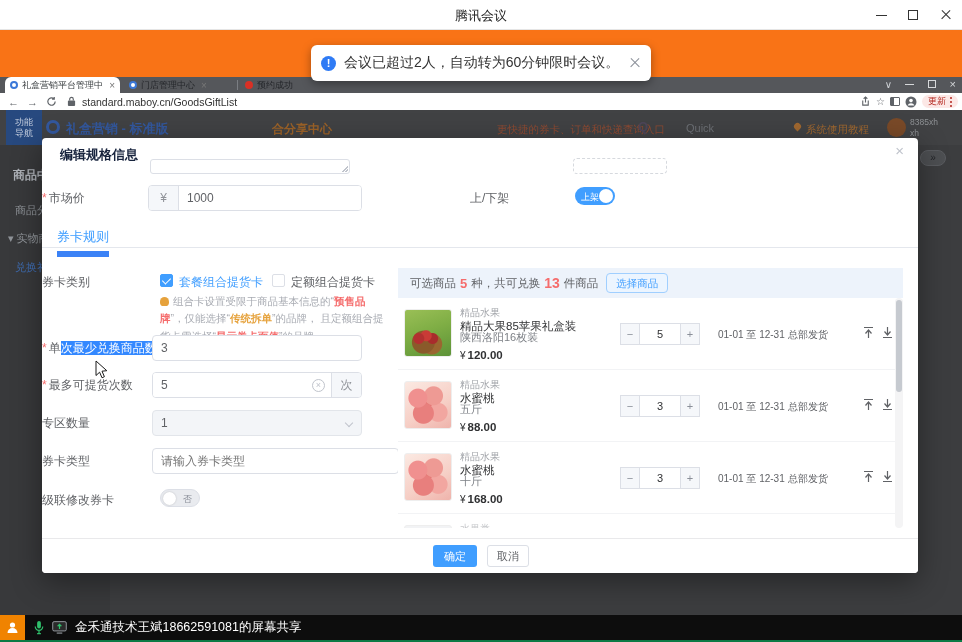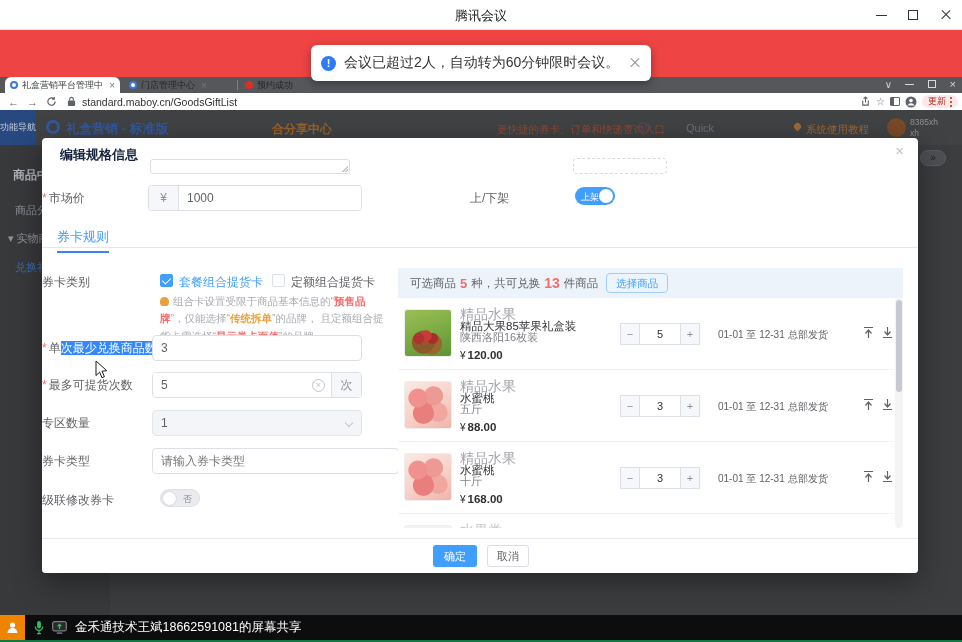--- a/index.html
+++ b/index.html
@@ -1,17 +1,17 @@
 <!DOCTYPE html>
 <html><head>
 <meta charset="utf-8">
 <style>
   * { margin:0; padding:0; box-sizing:border-box; }
   body { font-family:"Liberation Sans", sans-serif; background:#888; }
-  .screen { position:relative; width:962px; height:642px; background:#ef4444; overflow:hidden; }
+  .screen { position:relative; width:962px; height:642px; background:#f97316; overflow:hidden; }
   .abs { position:absolute; }
 
   
   .titlebar { position:absolute; left:0; top:0; width:962px; height:30px; background:#fff; border-bottom:1px solid #e5e5e5; }
   .titlebar .wtitle { position:absolute; left:0; right:0; top:7px; text-align:center; font-size:13px; color:#222; }
   .winbtn { position:absolute; top:0; width:32px; height:30px; cursor:pointer; }
   .winbtn .bar { position:absolute; left:10px; top:15px; width:11px; height:1px; background:#333; }
   .winbtn .sq { position:absolute; left:10px; top:10px; width:10px; height:10px; border:1px solid #333; }
   .xline { position:absolute; left:10px; top:14px; width:12px; height:1.4px; background:#333; }
   .r45 { transform:rotate(45deg); } .r-45 { transform:rotate(-45deg); }
@@ -42,22 +42,22 @@
   .gico { color:#5f6368; font-size:10px; cursor:pointer; }
   .sideico { width:10px; height:9px; border:1px solid #5f6368; border-radius:1px; position:relative; cursor:pointer; }
   .sideico i { position:absolute; left:0; top:0; bottom:0; width:3px; background:#5f6368; display:block; }
   .updatepill { background:#fce8e6; border-radius:8px; height:13px; display:flex; align-items:center; padding:0 6px; gap:4px; cursor:pointer; }
   .updatepill span { color:#b3261e; font-size:9px; }
   .dots3 { width:2px; height:2px; background:#b3261e; border-radius:50%; box-shadow:0 4px 0 #b3261e, 0 -4px 0 #b3261e; }
 
   
   .page { position:absolute; left:0; top:110px; width:962px; height:505px; background:#3c3d3f; }
   .pheader { position:absolute; left:0; top:0; width:962px; height:35px; background:#414244; }
-  .navtoggle { position:absolute; left:0; top:0; width:36px; height:35px; background:#27497f; color:#c6cfdf; font-size:9px;
-               display:flex; flex-direction:row; align-items:center; justify-content:center; line-height:1.2; cursor:pointer; }
+  .navtoggle { position:absolute; left:6px; top:0; width:36px; height:35px; background:#27497f; color:#c6cfdf; font-size:9px;
+               display:flex; flex-direction:column; align-items:center; justify-content:center; line-height:1.2; cursor:pointer; }
   .brandlogo { position:absolute; left:46px; top:10px; width:14px; height:14px; border:3px solid #33589e; border-radius:50%; }
   .brandtxt { position:absolute; left:66px; top:10px; font-size:13px; font-weight:bold; color:#33589e; }
   .sharecenter { position:absolute; left:272px; top:11px; font-size:12px; font-weight:bold; color:#9c6228; cursor:pointer; }
   .promotxt { position:absolute; left:497px; top:13px; font-size:10.5px; color:#8f4a32; }
   .quickq { position:absolute; left:638px; top:9px; font-size:13px; font-weight:bold; color:#4e4659; }
   .quicktxt { position:absolute; left:652px; top:12px; font-size:11px; color:#6d7075;margin-left:34px; }
   .tutorial { position:absolute; left:806px; top:13px; font-size:10.5px; color:#a06830; cursor:pointer; }
   .pin { position:absolute; left:794px; top:13px; width:7px; height:7px; background:#a06830; border-radius:50% 50% 50% 0; transform:rotate(-45deg); }
   .pavatar { position:absolute; left:887px; top:8px; width:19px; height:19px; border-radius:50%; background:#7a4a28; }
   .usertxt { position:absolute; left:910px; top:7px; font-size:8.5px; color:#8e9194; line-height:1.3; }
@@ -88,21 +88,21 @@
                   font-family:"Liberation Sans", sans-serif; }
   .clearic { align-self:center; width:13px; height:13px; border:1px solid #c0c4cc; border-radius:50%; color:#c0c4cc;
              font-size:9px; line-height:11px; text-align:center; margin-right:6px; cursor:pointer; flex:0 0 13px; }
   .toggle { position:absolute; width:40px; height:18px; border-radius:9px; cursor:pointer; }
   .toggle.on { background:#409eff; }
   .toggle.on .knob { position:absolute; right:2px; top:2px; width:14px; height:14px; border-radius:50%; background:#fff; }
   .toggle.on .ttxt { position:absolute; left:6px; top:4px; font-size:9px; color:#fff; }
   .toggle.off { background:#e9ebef; border:1px solid #dcdfe6; }
   .toggle.off .knob { position:absolute; left:2px; top:2px; width:13px; height:13px; border-radius:50%; background:#fff; box-shadow:0 0 2px rgba(0,0,0,.2); }
   .toggle.off .ttxt { position:absolute; right:7px; top:3px; font-size:9px; color:#8a8f99; }
-  .mtab { position:absolute; left:15px; top:90px; font-size:13px; color:#409eff; cursor:pointer; padding-bottom:5px; border-bottom:2px solid #3b82f6; }
+  .mtab { position:absolute; left:15px; top:90px; font-size:13px; color:#409eff; cursor:pointer; padding-bottom:5px; border-bottom:6px solid #3b82f6; }
   .mtabline { position:absolute; left:0; top:109px; width:876px; height:1px; background:#e4e7ed; }
   .cbox { position:absolute; width:13px; height:13px; border-radius:2px; cursor:pointer; }
   .cbox.checked { background:#409eff; border:1px solid #409eff; }
   .cbox.checked:after { content:''; position:absolute; left:3px; top:1px; width:4px; height:7px;
                         border-right:1.5px solid #fff; border-bottom:1.5px solid #fff; transform:rotate(45deg); }
   .cbox.un { background:#fff; border:1px solid #dcdfe6; }
   .cblabel { position:absolute; font-size:12px; cursor:pointer; white-space:nowrap; }
   .tipbox { position:absolute; left:118px; top:155px; width:228px; font-size:10.5px; line-height:1.65; color:#a8abb2; }
   .bulb { display:inline-block; width:9px; height:9px; background:#e6a23c; border-radius:50% 50% 40% 40%; margin-right:4px; position:relative; top:1px; }
   .tred { color:#f56c6c; font-weight:bold; } .torange { color:#e6a23c; font-weight:bold; }
@@ -129,21 +129,21 @@
       radial-gradient(circle at 58% 74%, #9a6630 0 10px, transparent 11px),
       linear-gradient(160deg, #9abf56 0%, #7fae45 45%, #5d9338 100%); }
   .img-peaches { background:
       radial-gradient(circle at 28% 35%, #f0908f 0 9px, transparent 10px),
       radial-gradient(circle at 62% 30%, #ee9a94 0 9px, transparent 10px),
       radial-gradient(circle at 40% 68%, #e87f7d 0 10px, transparent 11px),
       radial-gradient(circle at 72% 66%, #f2a6a0 0 9px, transparent 10px),
       radial-gradient(circle at 50% 48%, #e4736f 0 8px, transparent 9px),
       linear-gradient(150deg, #fbe9e2 0%, #f6cfc6 60%, #efb3ab 100%); }
   .img-empty { background:#f2f3f5; }
-  .pbrand { position:absolute; left:62px; top:8px; font-size:14px; color:#a0a3a8; }
+  .pbrand { position:absolute; left:62px; top:8px; font-size:10px; color:#a0a3a8; }
   .pname { position:absolute; left:62px; top:21px; font-size:11.5px; color:#303133; }
   .pspec { position:absolute; left:62px; top:32px; font-size:11px; color:#7d8086; }
   .pprice { position:absolute; left:62px; top:51px; font-size:11.5px; color:#303133; font-weight:bold; }
   .pprice .cur { font-size:10px; font-weight:normal; margin-right:2px; }
   .stepper { position:absolute; left:222px; top:25px; height:22px; display:flex; }
   .stbtn { width:20px; height:22px; background:#f5f7fa; border:1px solid #dcdfe6; color:#8a8f99; font-size:11px;
            display:flex; align-items:center; justify-content:center; cursor:pointer; }
   .stval { width:40px; height:22px; border-top:1px solid #dcdfe6; border-bottom:1px solid #dcdfe6; font-size:11px;
            color:#303133; display:flex; align-items:center; justify-content:center; background:#fff; }
   .pdate { position:absolute; left:320px; top:30px; font-size:10px; color:#606266; white-space:nowrap; }

